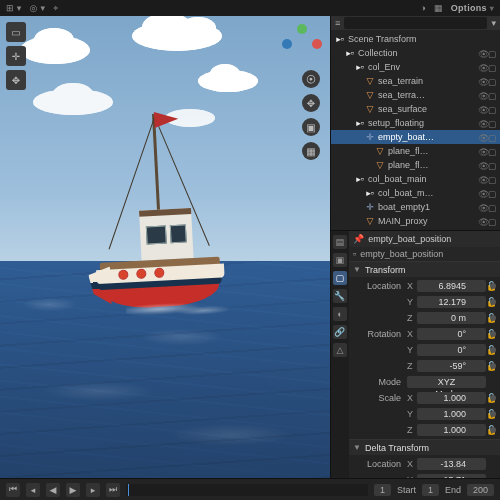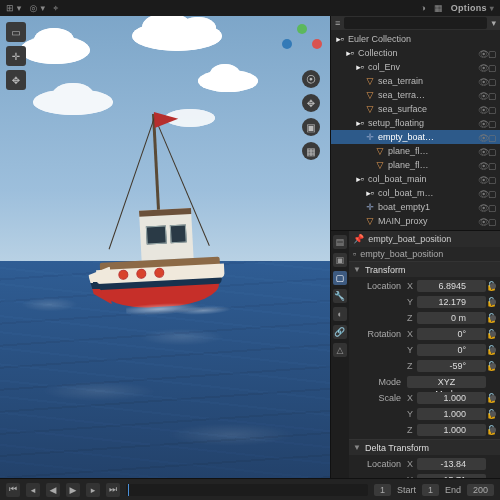--- a/index.html
+++ b/index.html
@@ -197,21 +197,21 @@
 
       <div class="outliner">
         <div class="ol-head">
           <span>≡</span>
           <div class="search"></div>
           <span>▾</span>
         </div>
         <div class="tree" id="tree">
             <div class="row ind0">
               <span class="ico col-c">▸▫</span>
-              <span>Euler Collection</span>
+              <span>Scene Transform</span>
             </div>
             <div class="row ind1">
               <span class="ico col-c">▸▫</span>
               <span>Collection</span>
               <span class="chk">
                 <span>👁</span>
                 <span>▢</span>
               </span>
             </div>
             <div class="row ind2">

